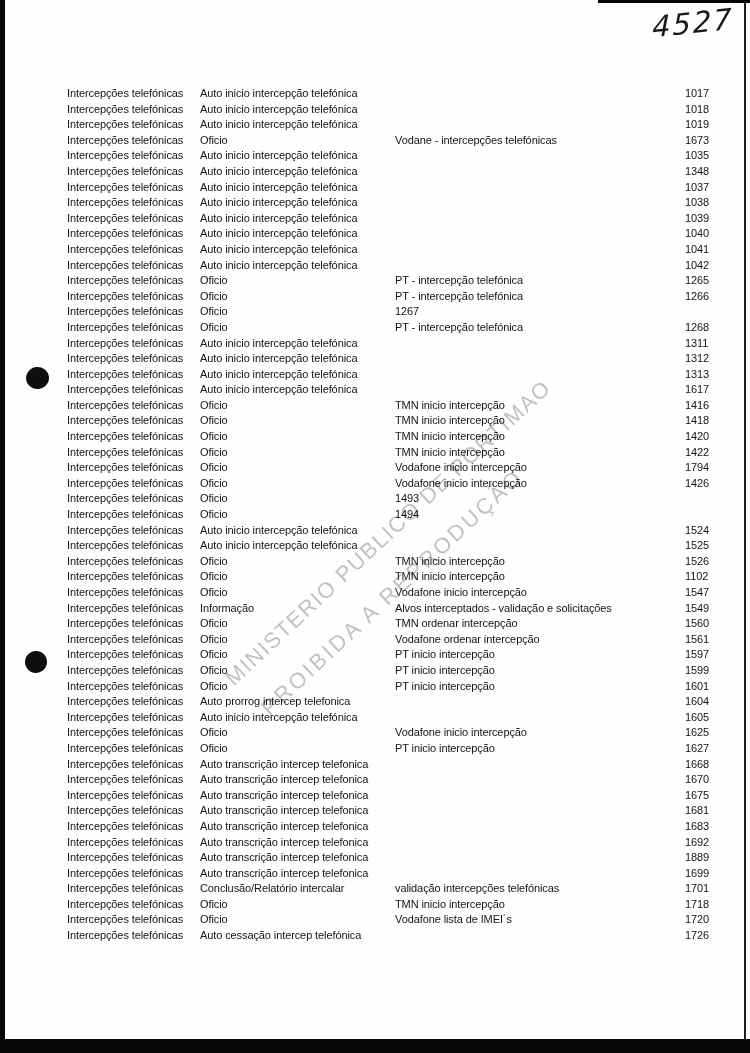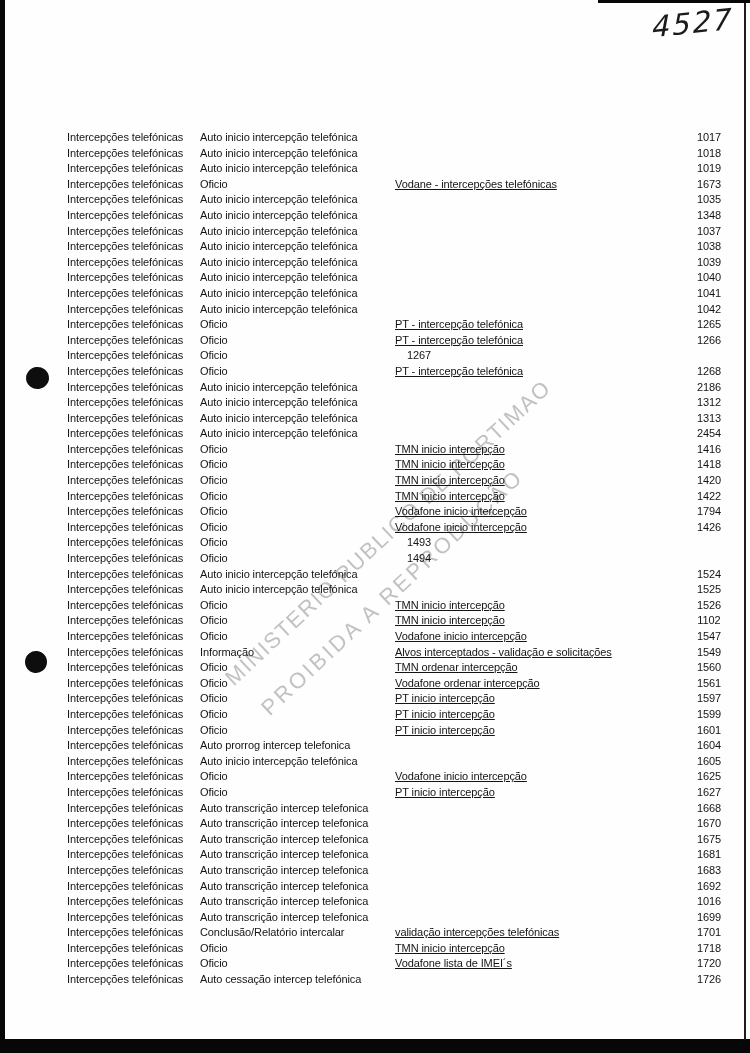--- a/index.html
+++ b/index.html
@@ -28,27 +28,27 @@
   
   .watermark{
     position:absolute;white-space:nowrap;color:#909090;opacity:0.55;
     font-size:22px;z-index:0;transform-origin:0 0;
   }
   .wm-1{left:220px;top:672px;letter-spacing:1.5px;transform:rotate(-43deg);}
   .wm-2{left:256px;top:702px;letter-spacing:3px;transform:rotate(-43deg);}
   
   .doc-table{
     position:absolute;left:67px;top:86px;width:666px;z-index:1;
-    font-size:11px;color:#141414;letter-spacing:-0.1px;margin-top:44px;
+    font-size:11px;color:#141414;letter-spacing:-0.1px;
   }
   .t-row{display:flex;height:15.6px;line-height:15.6px;white-space:nowrap;}
   .c-cat{width:133px;flex:none;overflow:visible;}
   .c-type{width:195px;flex:none;overflow:visible;}
-  .c-detail{flex:1;overflow:visible;text-decoration:underline;}
-  .c-page{width:48px;flex:none;text-align:center;}
+  .c-detail{flex:1;overflow:visible;}
+  .c-page{width:48px;flex:none;text-align:left;}
 </style>
 </head>
 <body>
 
 <div class="edge-left"></div>
 <div class="edge-bottom"></div>
 <div class="edge-right"></div>
 <div class="edge-top-right"></div>
 <div class="hole hole-1"></div>
 <div class="hole hole-2"></div>
@@ -167,42 +167,42 @@
     <span class="c-cat">Intercepções telefónicas</span>
     <span class="c-type">Oficio</span>
     <span class="c-detail">PT - intercepção telefónica</span>
     <span class="c-page">1268</span>
   </div>
 
   <div class="t-row">
     <span class="c-cat">Intercepções telefónicas</span>
     <span class="c-type">Auto inicio intercepção telefónica</span>
     <span class="c-detail"></span>
-    <span class="c-page">2186</span>
+    <span class="c-page">1311</span>
   </div>
 
   <div class="t-row">
     <span class="c-cat">Intercepções telefónicas</span>
     <span class="c-type">Auto inicio intercepção telefónica</span>
     <span class="c-detail"></span>
     <span class="c-page">1312</span>
   </div>
 
   <div class="t-row">
     <span class="c-cat">Intercepções telefónicas</span>
     <span class="c-type">Auto inicio intercepção telefónica</span>
     <span class="c-detail"></span>
     <span class="c-page">1313</span>
   </div>
 
   <div class="t-row">
     <span class="c-cat">Intercepções telefónicas</span>
     <span class="c-type">Auto inicio intercepção telefónica</span>
     <span class="c-detail"></span>
-    <span class="c-page">2454</span>
+    <span class="c-page">1617</span>
   </div>
 
   <div class="t-row">
     <span class="c-cat">Intercepções telefónicas</span>
     <span class="c-type">Oficio</span>
     <span class="c-detail">TMN inicio intercepção</span>
     <span class="c-page">1416</span>
   </div>
 
   <div class="t-row">
@@ -396,21 +396,21 @@
     <span class="c-cat">Intercepções telefónicas</span>
     <span class="c-type">Auto transcrição intercep telefonica</span>
     <span class="c-detail"></span>
     <span class="c-page">1692</span>
   </div>
 
   <div class="t-row">
     <span class="c-cat">Intercepções telefónicas</span>
     <span class="c-type">Auto transcrição intercep telefonica</span>
     <span class="c-detail"></span>
-    <span class="c-page">1016</span>
+    <span class="c-page">1889</span>
   </div>
 
   <div class="t-row">
     <span class="c-cat">Intercepções telefónicas</span>
     <span class="c-type">Auto transcrição intercep telefonica</span>
     <span class="c-detail"></span>
     <span class="c-page">1699</span>
   </div>
 
   <div class="t-row">

